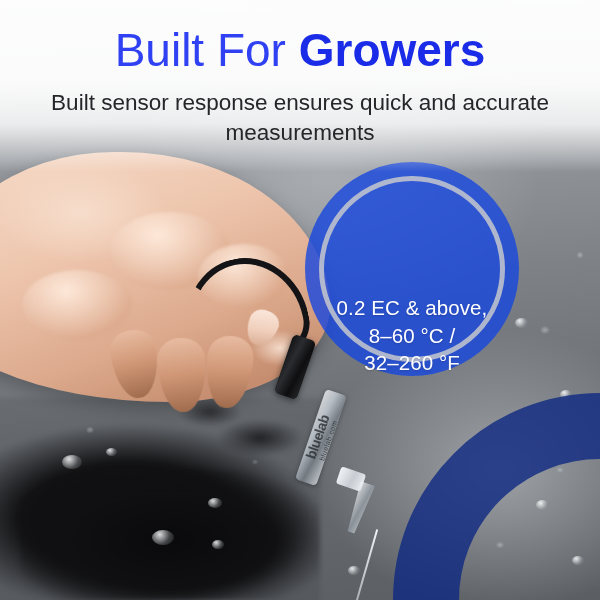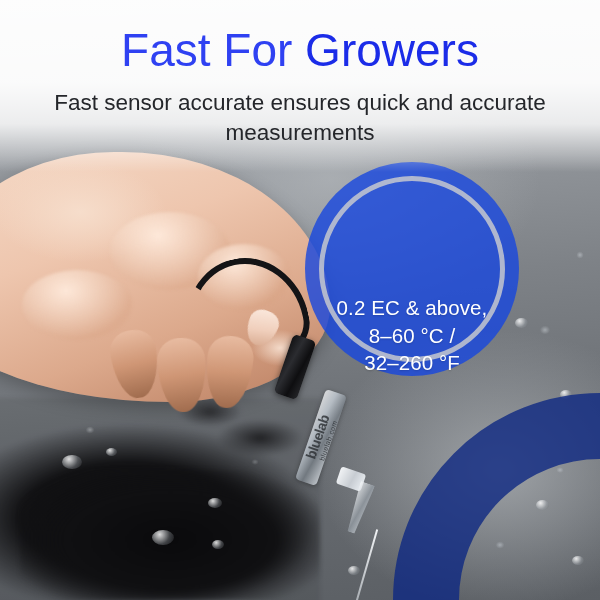--- a/index.html
+++ b/index.html
@@ -262,21 +262,21 @@
     font-size: 46px;
     line-height: 1;
     color: #2a3cf0;
     white-space: nowrap;
   }
   .headline .light {
     font-weight: 300;
     color: #2f41f2;
   }
   .headline .bold {
-    font-weight: normal;
+    font-weight: bold;
     color: #1b2ce8;
   }
   .subhead {
     position: absolute;
     left: 30px;
     top: 88px;
     width: 540px;
     text-align: center;
     font-size: 22.5px;
     line-height: 1.33;
@@ -332,17 +332,17 @@
     <div class="badge-ring"></div>
     <div class="badge-text">
       <div>0.2 EC &amp; above,</div>
       <div>8–60 °C /</div>
       <div>32–260 °F</div>
     </div>
   </div>
 
   <div class="scrim"></div>
   <div class="headline">
-    <span class="light">Fast For </span><span class="bold">Growers</span>
+    <span class="light">Built For </span><span class="bold">Growers</span>
   </div>
-  <div class="subhead">Fast sensor accurate ensures quick and accurate measurements</div>
+  <div class="subhead">Built sensor response ensures quick and accurate measurements</div>
 
 </div>
 
 </body></html>

